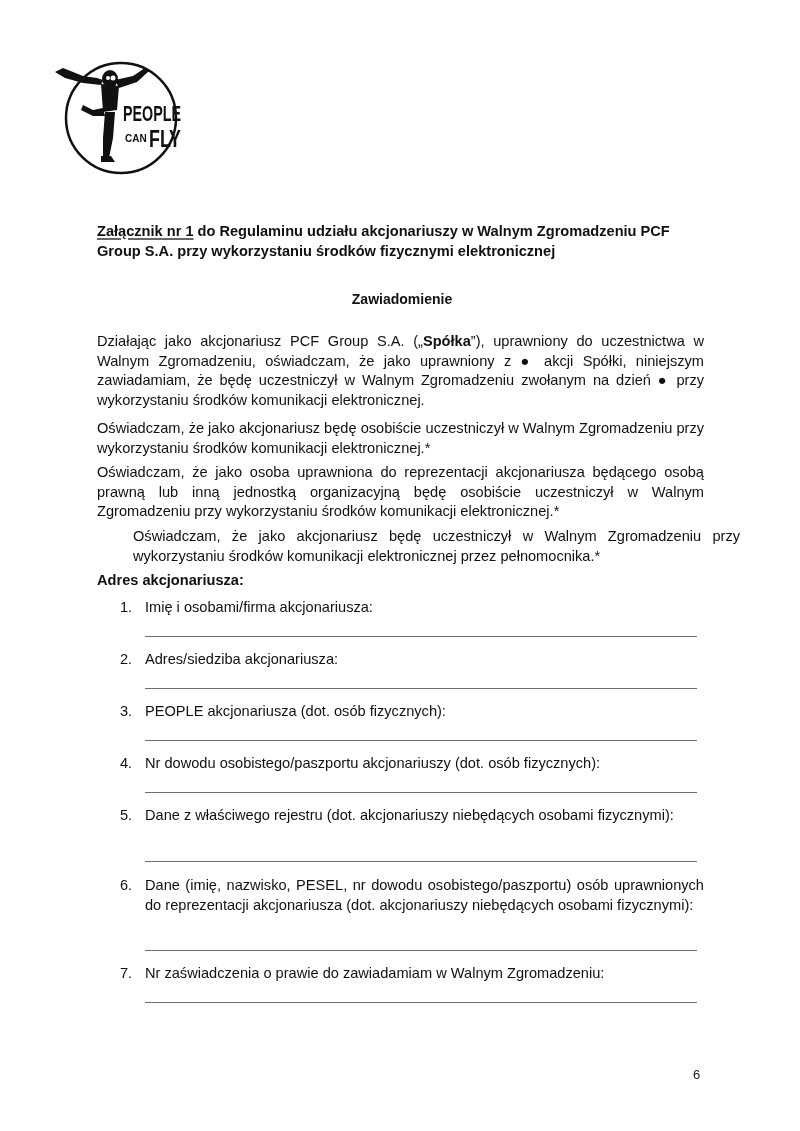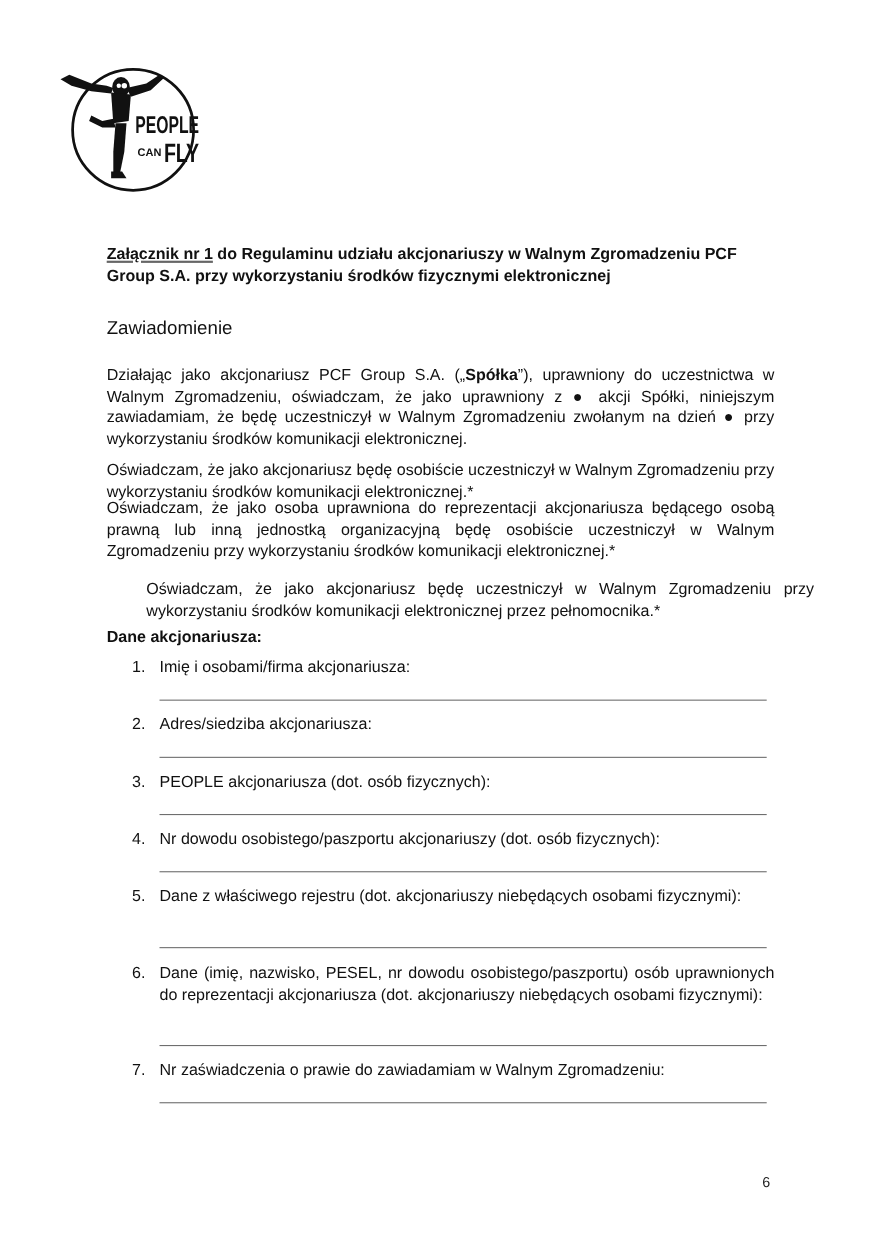--- a/index.html
+++ b/index.html
@@ -35,36 +35,36 @@
       text-decoration: underline;
       text-decoration-color: #666666;
       text-decoration-thickness: 2px;
       text-underline-offset: 2px;
     }
     .title {
       position: absolute;
       left: 97px;
       top: 289px;
       width: 610px;
-      text-align: left;
-      font-size: 17px;
-      font-weight: normal;
+      text-align: center;
+      font-size: 14px;
+      font-weight: bold;
       line-height: 20px;
     }
     .body-text {
       position: absolute;
       left: 97px;
       width: 607px;
       font-size: 14.6px;
       line-height: 19.7px;
       text-align: justify;
     }
     .p1 { top: 332px; }
     .p2 { top: 419px; }
-    .p3 { top: 453px; }
+    .p3 { top: 463px; }
     .p4 { top: 527px; margin-left: 36px; }
     .section-label {
       position: absolute;
       left: 97px;
       top: 570px;
       font-size: 14.6px;
       font-weight: bold;
       line-height: 20px;
     }
     .item {
@@ -137,21 +137,21 @@
 
 <div class="title">Zawiadomienie</div>
 
 <div class="body-text p1">
   <span>Działając jako akcjonariusz PCF Group S.A. („</span><b>Spółka</b><span>”), uprawniony do uczestnictwa w Walnym Zgromadzeniu, oświadczam, że jako uprawniony z ● akcji Spółki, niniejszym zawiadamiam, że będę uczestniczył w Walnym Zgromadzeniu zwołanym na dzień ● przy wykorzystaniu środków komunikacji elektronicznej.</span>
 </div>
 <div class="body-text p2">Oświadczam, że jako akcjonariusz będę osobiście uczestniczył w Walnym Zgromadzeniu przy wykorzystaniu środków komunikacji elektronicznej.*</div>
 <div class="body-text p3">Oświadczam, że jako osoba uprawniona do reprezentacji akcjonariusza będącego osobą prawną lub inną jednostką organizacyjną będę osobiście uczestniczył w Walnym Zgromadzeniu przy wykorzystaniu środków komunikacji elektronicznej.*</div>
 <div class="body-text p4">Oświadczam, że jako akcjonariusz będę uczestniczył w Walnym Zgromadzeniu przy wykorzystaniu środków komunikacji elektronicznej przez pełnomocnika.*</div>
 
-<div class="section-label">Dane akcjonariusza:</div>
+<div class="section-label">Adres akcjonariusza:</div>
 
 <div class="item" style="top:598px;">
   <span class="num">1.</span>
   <span class="label">Imię i osobami/firma akcjonariusza:</span>
 </div>
 <div class="blank-line" style="top:636px;"></div>
 
 <div class="item" style="top:650px;">
   <span class="num">2.</span>
   <span class="label">Adres/siedziba akcjonariusza:</span>

